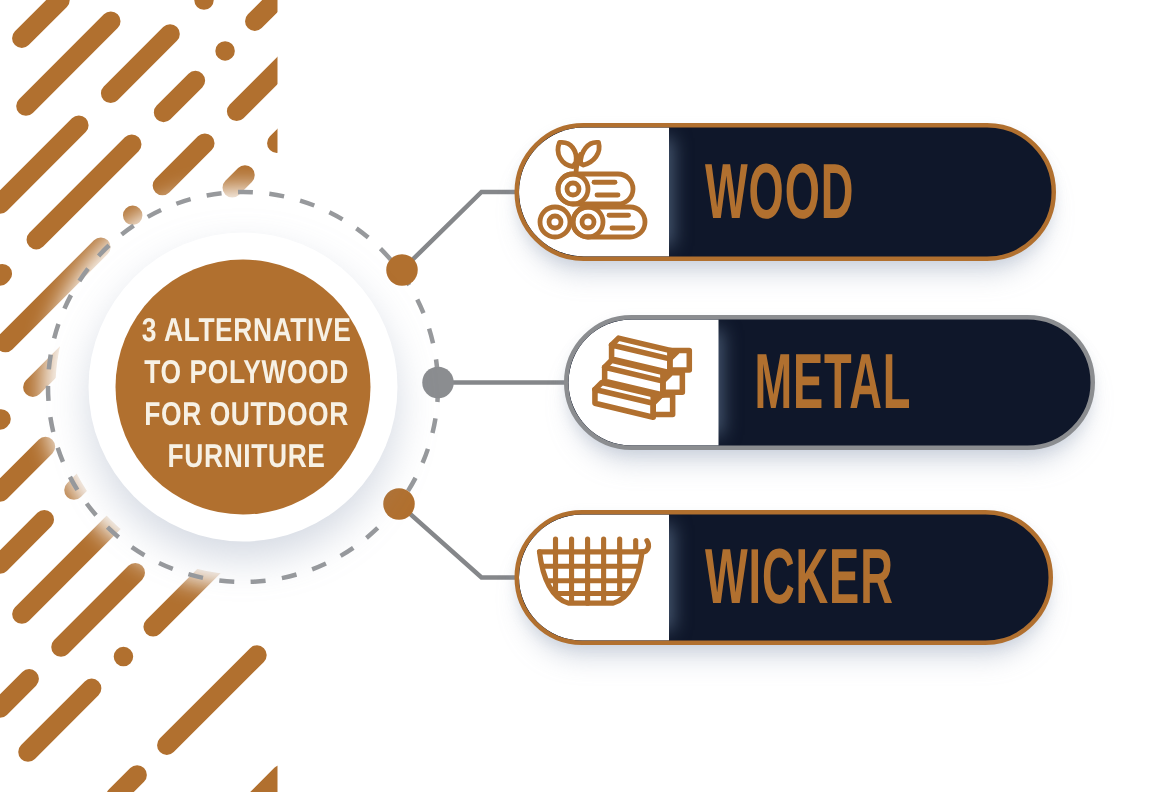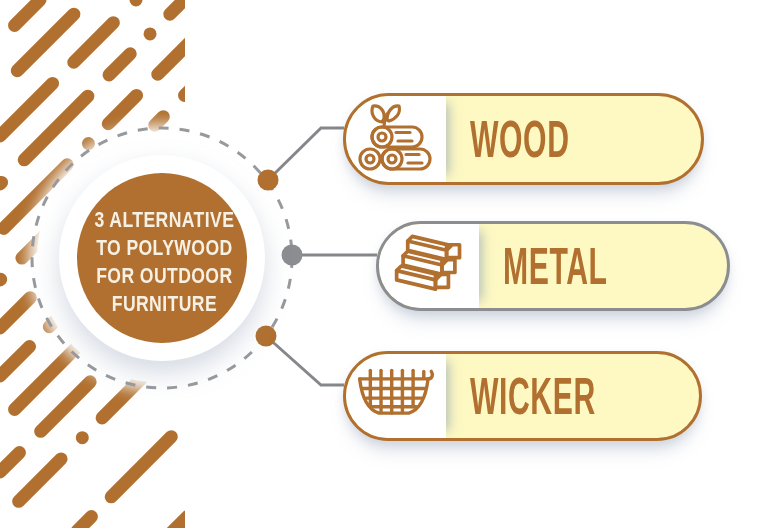--- a/index.html
+++ b/index.html
@@ -37,22 +37,22 @@
     position:absolute;left:77px;top:173px;width:170px;height:170px;border-radius:50%;
     background:var(--brown);z-index:5;display:flex;align-items:center;justify-content:flex-start;
   }
   .center-text{
     color:var(--cream);font-size:22px;font-weight:700;line-height:28px;text-align:center;
     transform:scaleX(.8);transform-origin:center;letter-spacing:.5px;white-space:nowrap;
     padding-top:8px;
   }
   
   .card{
-    position:absolute;background:#fef9c3;border:3px solid var(--brown);overflow:hidden;
-    box-shadow:0 14px 18px -6px var(--shadow),0 3px 8px rgba(145,158,182,.18);z-index:6;margin-top:11px;
+    position:absolute;background:#0f172a;border:3px solid var(--brown);overflow:hidden;
+    box-shadow:0 14px 18px -6px var(--shadow),0 3px 8px rgba(145,158,182,.18);z-index:6;
   }
   .card-wood{left:343px;top:82px;width:361px;height:92px;border-radius:46px;}
   .card-metal{left:376px;top:210px;width:354px;height:90px;border-radius:45px;}
   .card-wicker{left:343px;top:340px;width:359px;height:90px;border-radius:45px;}
   .icon-plate{
     position:absolute;left:0;top:0;bottom:0;width:100px;background:#fff;
     border-radius:46px 0 0 46px;display:flex;align-items:center;justify-content:center;
     box-shadow:10px 0 12px -7px rgba(120,145,175,.55);
   }
   .card-label{

